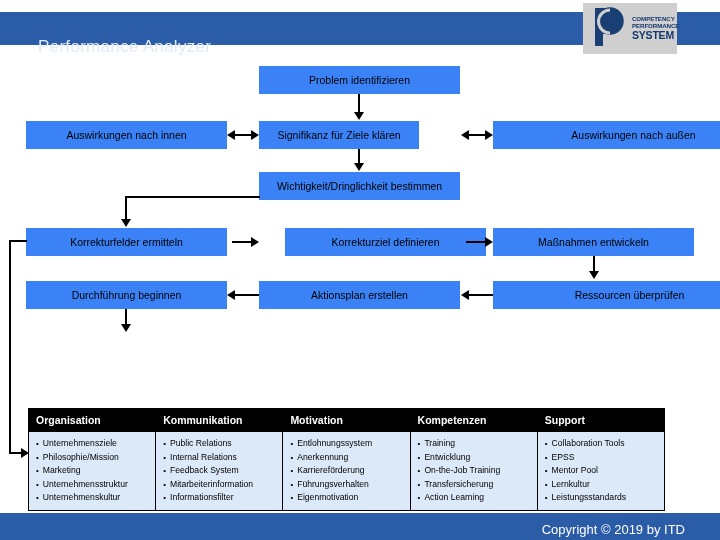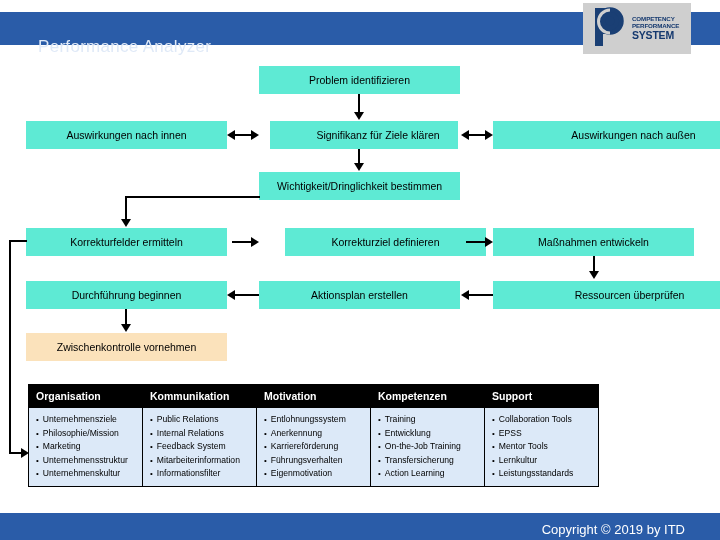--- a/index.html
+++ b/index.html
@@ -16,55 +16,55 @@
     position:absolute;left:0;top:12px;width:720px;height:33px;
     background:#2a5ca8;
   }
   .header-title{
     position:absolute;left:38px;top:18px;
     font-size:17px;color:#dfe9f7;letter-spacing:.3px;
     white-space:nowrap;
     margin-top:19px;
   }
   .logo-box{
-    position:absolute;left:583px;top:3px;width:108px;height:51px;
+    position:absolute;left:583px;top:3px;width:94px;height:51px;
     background:#cfcfcf;
     display:flex;align-items:center;
   }
   .logo-mark{margin-left:3px;}
   .logo-text{
     display:flex;flex-direction:column;justify-content:center;
     margin-left:2px;color:#14386e;
     font-weight:bold;line-height:1;
   }
   .logo-text .l1{font-size:6.2px;letter-spacing:-.1px;}
   .logo-text .l2{font-size:6.2px;letter-spacing:-.1px;margin-top:1px;}
   .logo-text .l3{font-size:10.5px;margin-top:1px;letter-spacing:-.2px;}
 
   
   .fbox{
     position:absolute;height:28px;
-    background:#5eead4;
+    background:#3b82f6;
     display:flex;align-items:center;justify-content:center;
     font-size:10.5px;color:#000;white-space:nowrap;
   }
   .fbox.warn{background:#fbe2bb;justify-content:center;}
 
   
   .ln{position:absolute;background:#000;}
   .hline{height:2px;}
   .vline{width:2px;}
   .ahead{position:absolute;width:0;height:0;}
   .ah-down{border-left:5px solid transparent;border-right:5px solid transparent;border-top:8px solid #000;}
   .ah-right{border-top:5px solid transparent;border-bottom:5px solid transparent;border-left:8px solid #000;}
   .ah-left{border-top:5px solid transparent;border-bottom:5px solid transparent;border-right:8px solid #000;}
 
   
   .tbl{
-    position:absolute;left:28px;top:384px;width:571px;
+    position:absolute;left:28px;top:408px;width:637px;
     border-collapse:collapse;
     table-layout:fixed;
   }
   .tbl th{
     background:#000000;color:#ffffff;
     font-size:10.5px;font-weight:bold;
     text-align:left;padding:4px 0 4px 7px;
     border:1px solid #000;
     height:14px;
   }
@@ -110,34 +110,33 @@
     <span class="logo-text">
       <span class="l1">COMPETENCY</span>
       <span class="l2">PERFORMANCE</span>
       <span class="l3">SYSTEM</span>
     </span>
   </div>
 
   <div class="fbox" style="left:259px;top:66px;width:201px;">Problem identifizieren</div>
 
   <div class="fbox" style="left:26px;top:121px;width:201px;">Auswirkungen nach innen</div>
-  <div class="fbox" style="left:270px;top:121px;width:160px;padding-left:28px;">Signifikanz für Ziele klären</div>
+  <div class="fbox" style="left:259px;top:121px;width:160px;">Signifikanz für Ziele klären</div>
   <div class="fbox" style="left:493px;top:121px;width:201px;padding-left:40px;">Auswirkungen nach außen</div>
 
   <div class="fbox" style="left:259px;top:172px;width:201px;">Wichtigkeit/Dringlichkeit bestimmen</div>
 
   <div class="fbox" style="left:26px;top:228px;width:201px;">Korrekturfelder ermitteln</div>
   <div class="fbox" style="left:259px;top:228px;width:201px;margin-left:26px;">Korrekturziel definieren</div>
   <div class="fbox" style="left:493px;top:228px;width:201px;">Maßnahmen entwickeln</div>
 
   <div class="fbox" style="left:26px;top:281px;width:201px;">Durchführung beginnen</div>
   <div class="fbox" style="left:259px;top:281px;width:201px;">Aktionsplan erstellen</div>
   <div class="fbox" style="left:493px;top:281px;width:201px;padding-left:36px;">Ressourcen überprüfen</div>
 
-  <div class="fbox warn" style="left:26px;top:333px;width:201px;">Zwischenkontrolle vornehmen</div>
 
   <div class="ln vline" style="left:358px;top:94px;height:19px;"></div>
   <div class="ahead ah-down" style="left:354px;top:112px;"></div>
 
   <div class="ln hline" style="left:232px;top:134px;width:22px;"></div>
   <div class="ahead ah-left" style="left:227px;top:130px;"></div>
   <div class="ahead ah-right" style="left:251px;top:130px;"></div>
 
   <div class="ln hline" style="left:466px;top:134px;width:22px;"></div>
   <div class="ahead ah-left" style="left:461px;top:130px;"></div>
@@ -218,21 +217,21 @@
             <li>Entwicklung</li>
             <li>On-the-Job Training</li>
             <li>Transfersicherung</li>
             <li>Action Learning</li>
           </ul>
         </td>
         <td>
           <ul>
             <li>Collaboration Tools</li>
             <li>EPSS</li>
-            <li>Mentor Tools</li>
+            <li>Mentor Pool</li>
             <li>Lernkultur</li>
             <li>Leistungsstandards</li>
           </ul>
         </td>
       </tr>
     </tbody>
   </table>
 
   <div class="footer-bar"></div>
   <div class="copyright">Copyright © 2019 by ITD</div>

